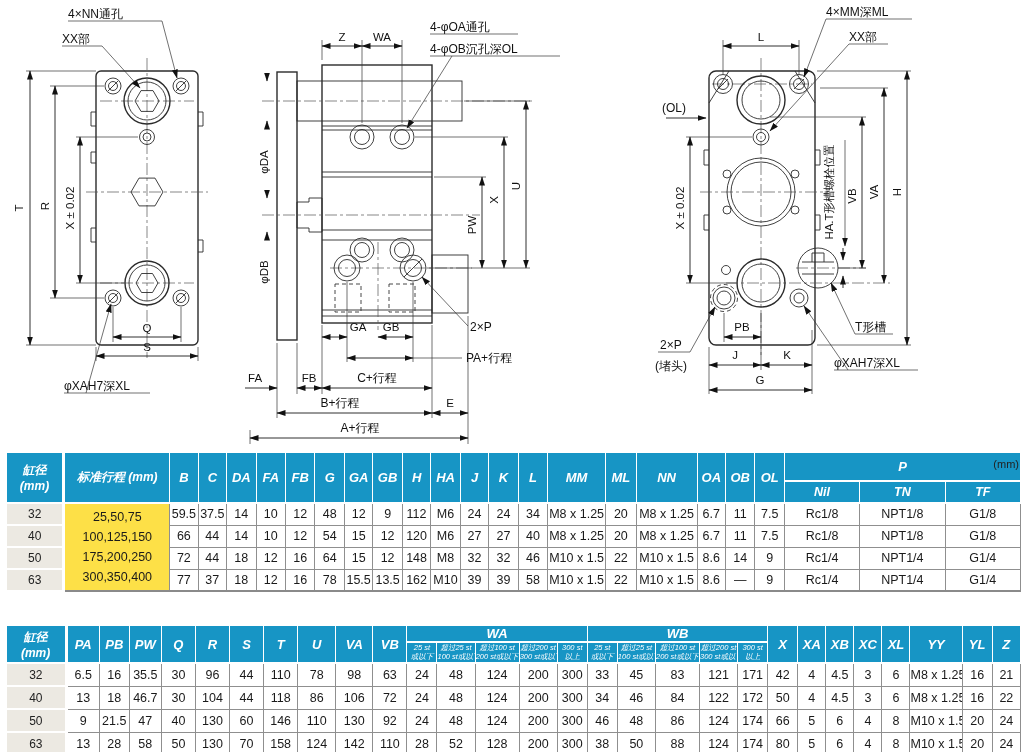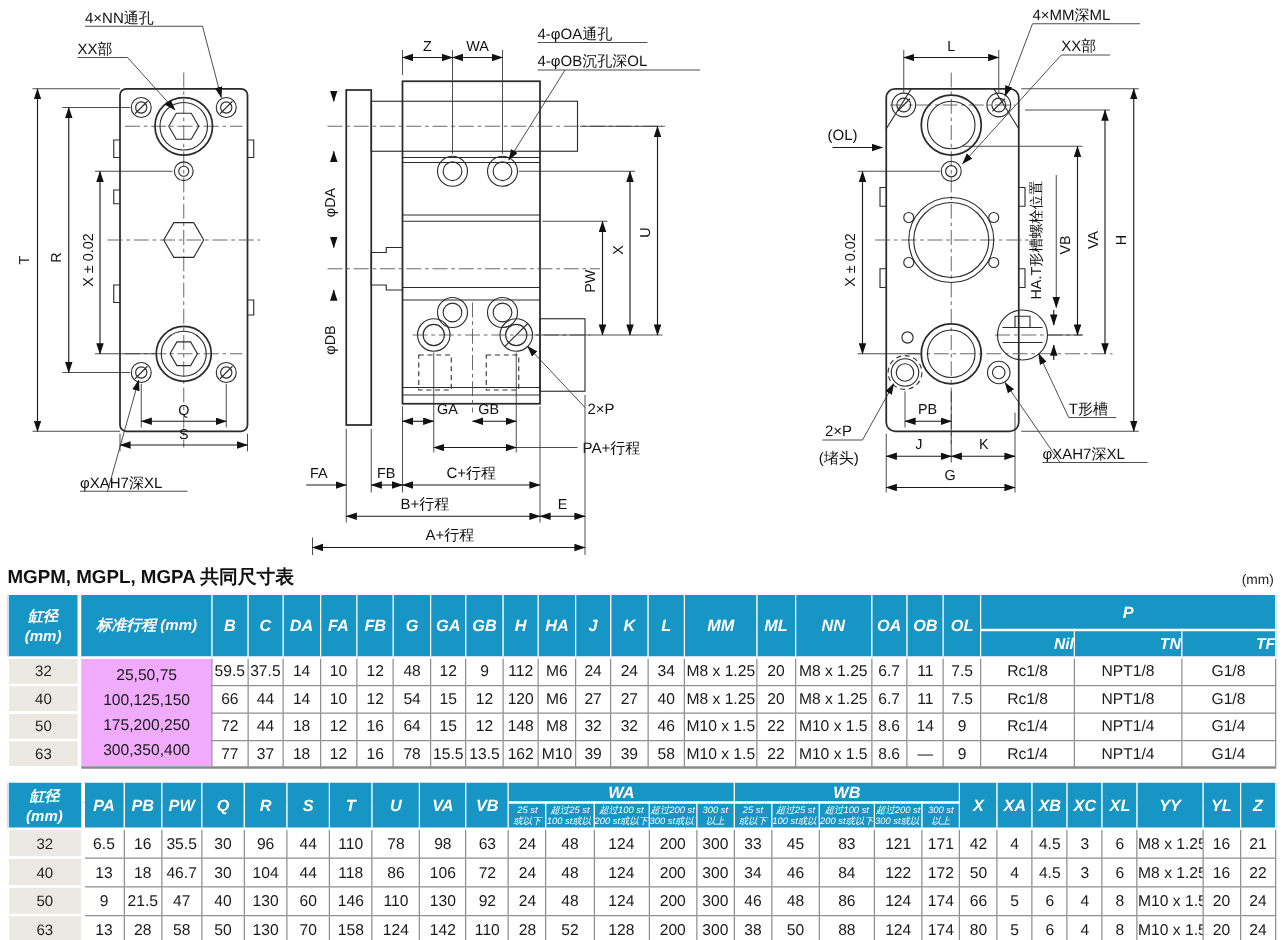--- a/index.html
+++ b/index.html
@@ -20,29 +20,29 @@
   .twrap{position:absolute;left:5px;width:1016px;}
   #t1wrap{top:452px;}
   #t2wrap{top:625px;}
   .ttl{font-size:15px;font-weight:bold;margin:0 0 4px 1px;color:#111;}
   .unit{position:absolute;right:2px;top:6px;font-size:11px;color:#222;}
   table{border-collapse:collapse;table-layout:fixed;width:1016px;border-bottom:2px solid #8a8a8a;}
   th{background:#1795c5;color:#fff;font-weight:bold;border:1px solid #fff;padding:0;}
   thead th{border-bottom:2px solid #fff;font-size:13px;font-style:italic;}
   th.bore,td.bore{font-size:12px;}
   th.stroke-h{font-size:12px;font-weight:bold;}
-  th.psub{height:20px;font-size:12.5px;text-align:right;}
+  th.psub{height:20px;font-size:12.5px;}
   th.sub{font-size:7.5px;line-height:1.15;font-weight:normal;padding:1px 0;}
   th.sub div{white-space:nowrap;overflow:hidden;}
   td{border:1px solid #8f8f8f;text-align:center;font-size:12.5px;color:#1a1a1a;
      padding:0;height:20px;background:#fff;white-space:nowrap;overflow:hidden;}
   #t2wrap td{height:21px;}
   td.bore{background:#ece9e2;border:2px solid #fff;color:#222;}
   .sep{border-right:3px solid #fff !important;}
-  td.stroke{background:#f0abfc;}
+  td.stroke{background:#fde047;}
   td.stroke div{height:20px;line-height:20px;font-size:12.5px;}
   #t1 thead tr:first-child th{height:27px;}
 </style>
 </head>
 <body>
 <div id="page">
 
 <svg id="drawings" width="1026" height="452" viewBox="0 0 1026 452">
   <defs>
     <marker id="a" markerWidth="10" markerHeight="8" refX="8.5" refY="3" orient="auto-start-reverse" markerUnits="userSpaceOnUse">
@@ -304,21 +304,20 @@
     <line class="ext" x1="834" y1="370" x2="918" y2="370"></line>
     <line class="ext" x1="848" y1="370" x2="804" y2="306" marker-end="url(#a)"></line>
     <text class="zh" x="660" y="349">2×P</text>
     <text class="zh" x="655" y="370">(堵头)</text>
     <line class="ext" x1="658" y1="352" x2="690" y2="352"></line>
     <line class="ext" x1="690" y1="352" x2="715" y2="307" marker-end="url(#a)"></line>
   </g>
 </svg>
 
 <div id="t1wrap" class="twrap">
-  <div class="ttl">MGPM, MGPL, MGPA 共同尺寸表</div>
   <div class="unit">(mm)</div>
   <table id="t1">
     <colgroup>
       <col style="width:57px">
           <col style="width:104px">
       <col style="width:28px">
           <col style="width:28px">
           <col style="width:29px">
           <col style="width:29px">
       <col style="width:29px">

